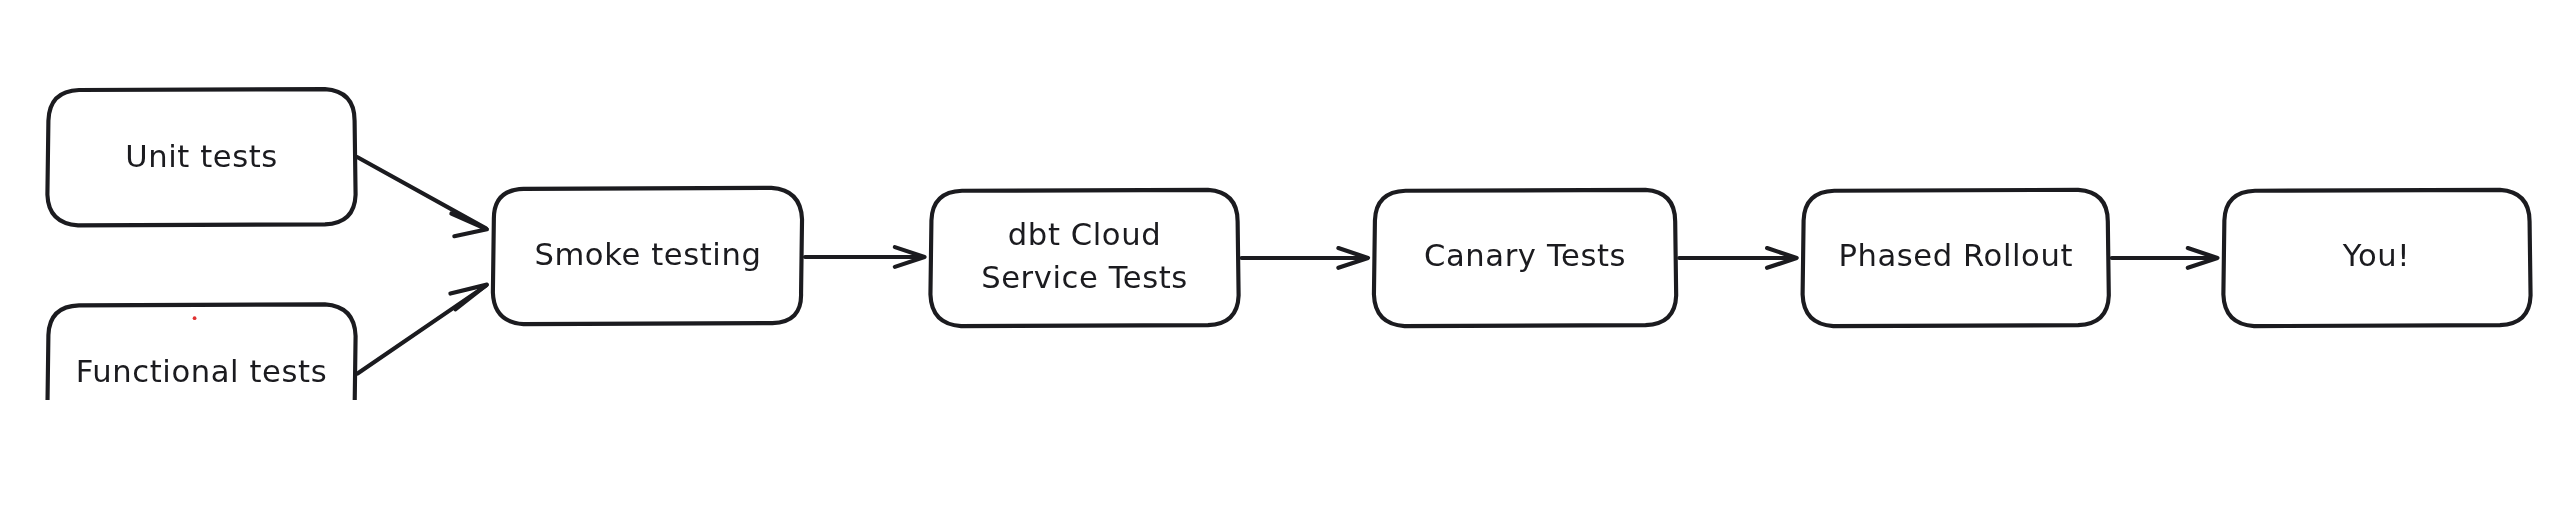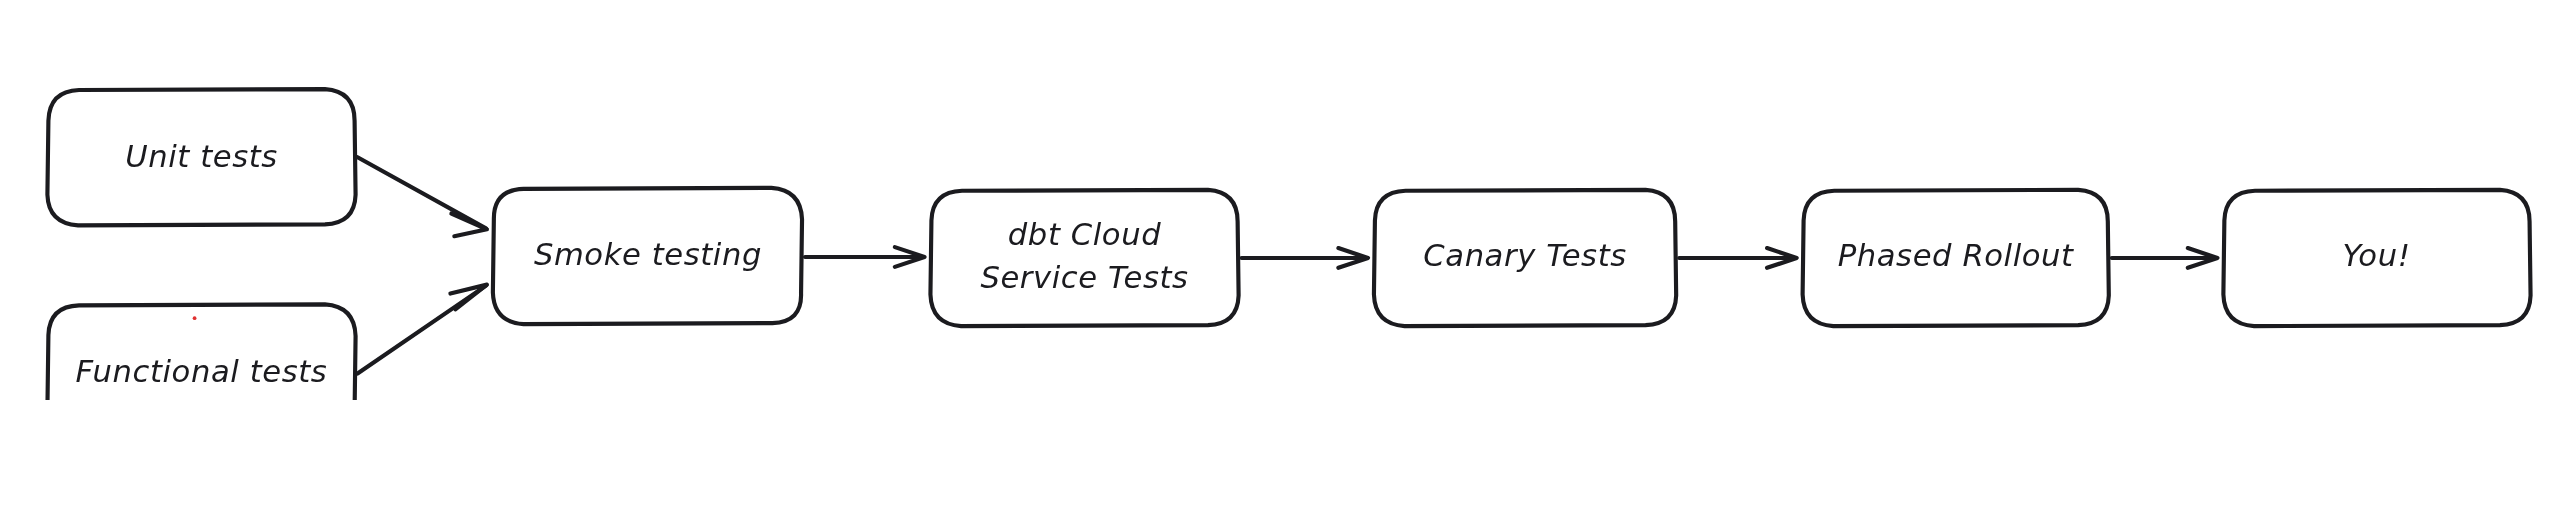--- a/index.html
+++ b/index.html
@@ -7,21 +7,20 @@
     padding: 0;
     background: #ffffff;
   }
   #canvas {
     position: relative;
     width: 2576px;
     height: 400px;
     background: #ffffff;
     overflow: hidden;
     font-family: "DejaVu Sans", sans-serif;
-    font-style: italic;
   }
   #diagram-svg {
     position: absolute;
     left: 0;
     top: 0;
     width: 2576px;
     height: 510px;
   }
   .node-label {
     font-family: "DejaVu Sans", sans-serif;

